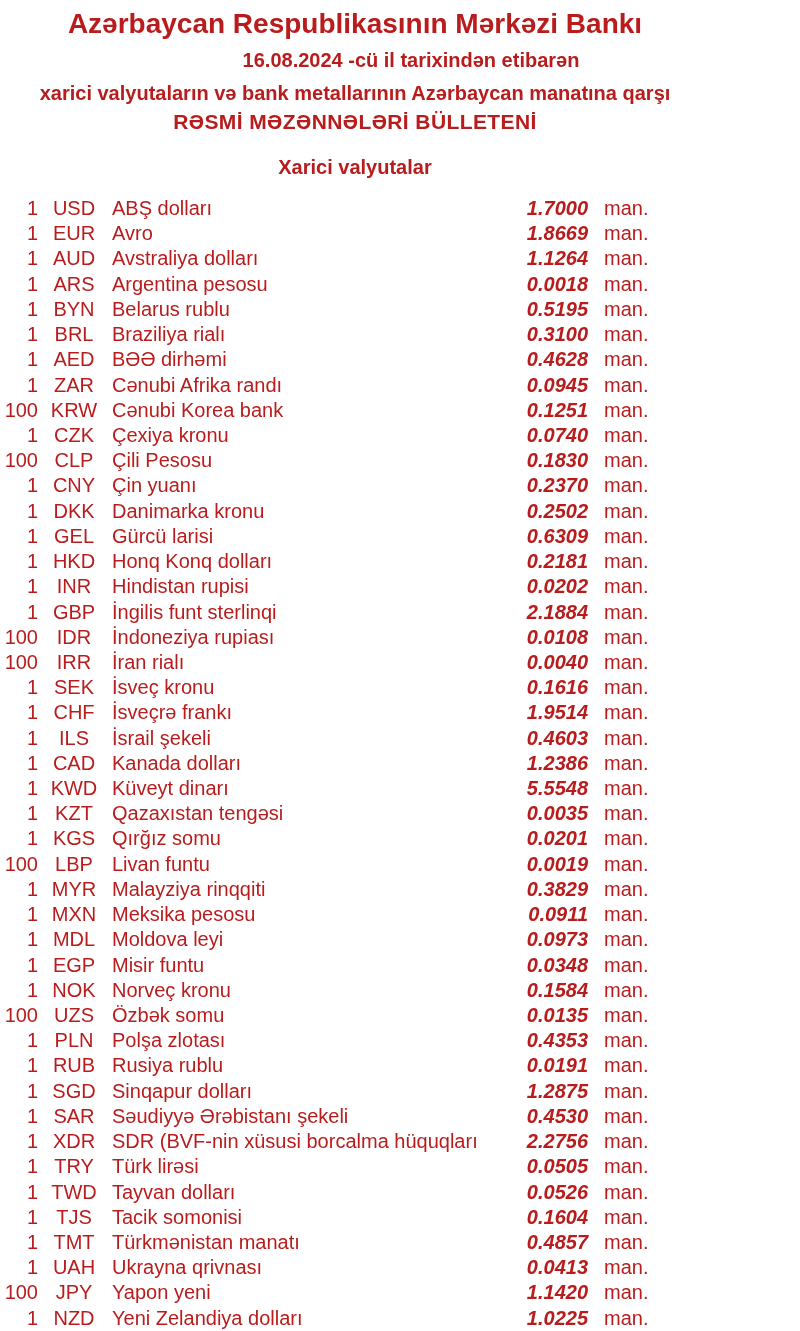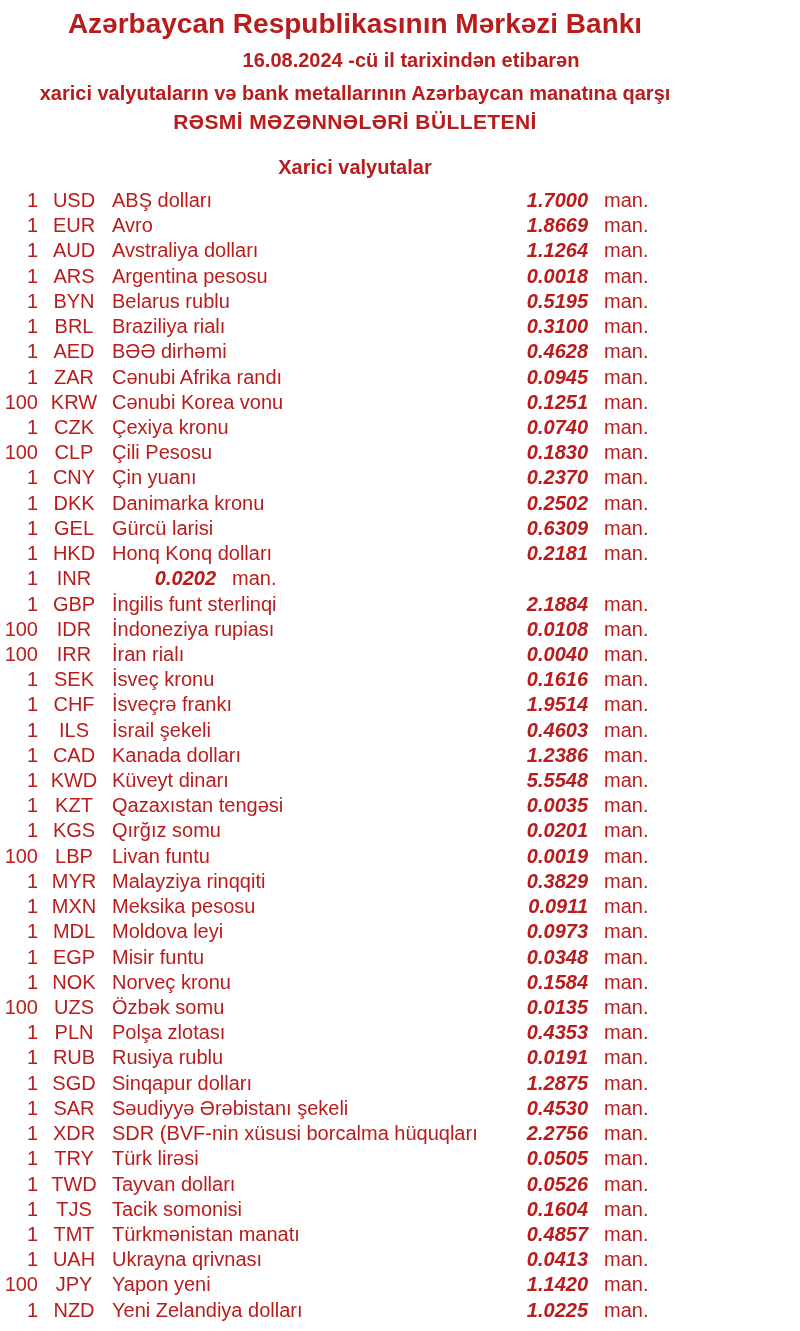--- a/index.html
+++ b/index.html
@@ -40,21 +40,21 @@
     font-weight: bold;
   }
   .bulletin-line {
     margin-top: 2px;
     font-size: 21px;
     line-height: 27px;
     font-weight: bold;
     letter-spacing: 0.4px;
   }
   .section-title {
-    margin: 19px 0 8px 0;
+    margin: 19px 0 16px 0;
     padding-left: 34px;
     text-align: center;
     font-size: 20px;
     line-height: 26px;
     font-weight: bold;
   }
   .rates-table {
     margin-top: 5px;
   }
   .row {
@@ -169,21 +169,21 @@
       <span class="qty">1</span>
       <span class="code">ZAR</span>
       <span class="name">Cənubi Afrika randı</span>
       <span class="rate">0.0945</span>
       <span class="unit">man.</span>
     </div>
 
     <div class="row">
       <span class="qty">100</span>
       <span class="code">KRW</span>
-      <span class="name">Cənubi Korea vonu</span>
+      <span class="name">Cənubi Korea bank</span>
       <span class="rate">0.1251</span>
       <span class="unit">man.</span>
     </div>
 
     <div class="row">
       <span class="qty">1</span>
       <span class="code">CZK</span>
       <span class="name">Çexiya kronu</span>
       <span class="rate">0.0740</span>
       <span class="unit">man.</span>
@@ -225,20 +225,21 @@
       <span class="qty">1</span>
       <span class="code">HKD</span>
       <span class="name">Honq Konq dolları</span>
       <span class="rate">0.2181</span>
       <span class="unit">man.</span>
     </div>
 
     <div class="row">
       <span class="qty">1</span>
       <span class="code">INR</span>
+      <span class="name">Hindistan rupisi</span>
       <span class="rate">0.0202</span>
       <span class="unit">man.</span>
     </div>
 
     <div class="row">
       <span class="qty">1</span>
       <span class="code">GBP</span>
       <span class="name">İngilis funt sterlinqi</span>
       <span class="rate">2.1884</span>
       <span class="unit">man.</span>

